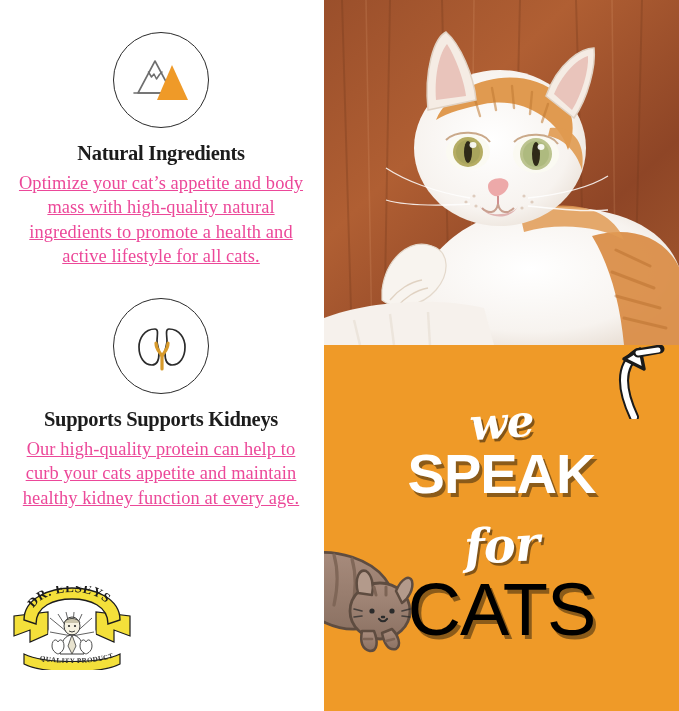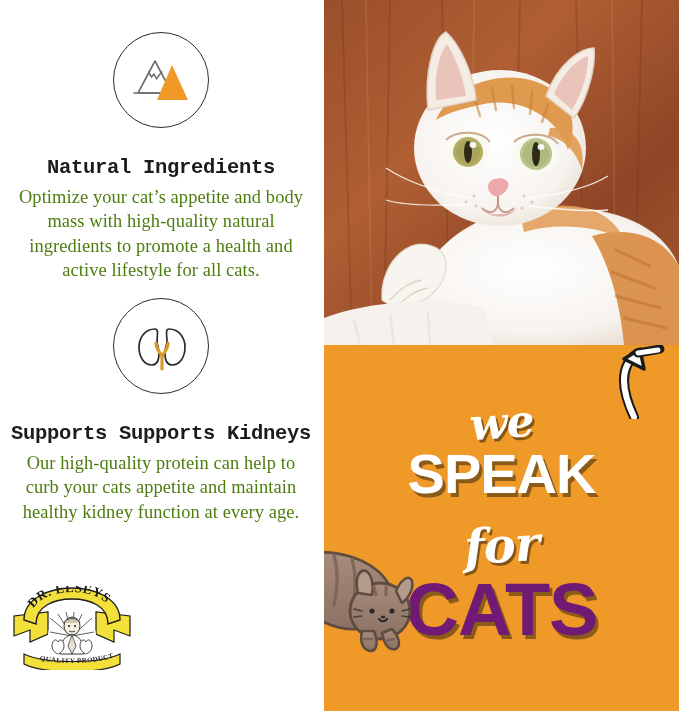--- a/index.html
+++ b/index.html
@@ -26,35 +26,36 @@
   .icon-circle{
     width:96px;height:96px;border-radius:50%;
     border:1.6px solid #2b2b2b;
     margin:0 auto;
     position:relative;
     box-sizing:border-box;
   }
   .icon-circle svg{position:absolute;left:0;top:0;}
 
   .feature-title{
-    margin:28px 0 0 0;
-    font-family:Liberation Mono, monospace;
+    margin:14px 0 0 0;
+    font-family:Liberation Serif, serif;
     font-weight:bold;
     font-size:20.5px;
     letter-spacing:-0.3px;
     color:#1c1c1c;
   }
   .feature-body{
     margin:6px auto 0 auto;
     width:290px;
     font-family:"Liberation Serif", serif;
     font-size:18.4px;
     line-height:1.33;
-    color:#4d7c0f;
+    color:#ec4899;
     letter-spacing:0.1px;
+    text-decoration:underline;
   }
 
   
   .logo-wrap{
     position:absolute;left:8px;top:586px;width:128px;height:84px;
   }
 
   
   .right-col{
     position:absolute;left:322px;top:0;width:357px;height:711px;
@@ -107,24 +108,24 @@
     font-size:48px;
     color:#ffffff;
     letter-spacing:-1px;
     text-shadow:2px 3px 0 rgba(40,28,10,.55);
     transform:rotate(-3deg);
   }
   .hl-cats{
     position:absolute;left:0;right:0;top:228px;
     text-align:center;
     font-family:"Liberation Sans", sans-serif;
-    font-weight:bold;
+    font-weight:normal;
     font-size:74px;
     line-height:1;
-    color:#701a75;
+    color:#000000;
     letter-spacing:-1px;
     text-shadow:3px 4px 0 rgba(40,28,10,.5);
   }
 
   .arrow{
     position:absolute;left:280px;top:-36px;width:80px;height:110px;
   }
   .jump-cat{
     position:absolute;left:-88px;top:178px;width:190px;height:130px;
   }

